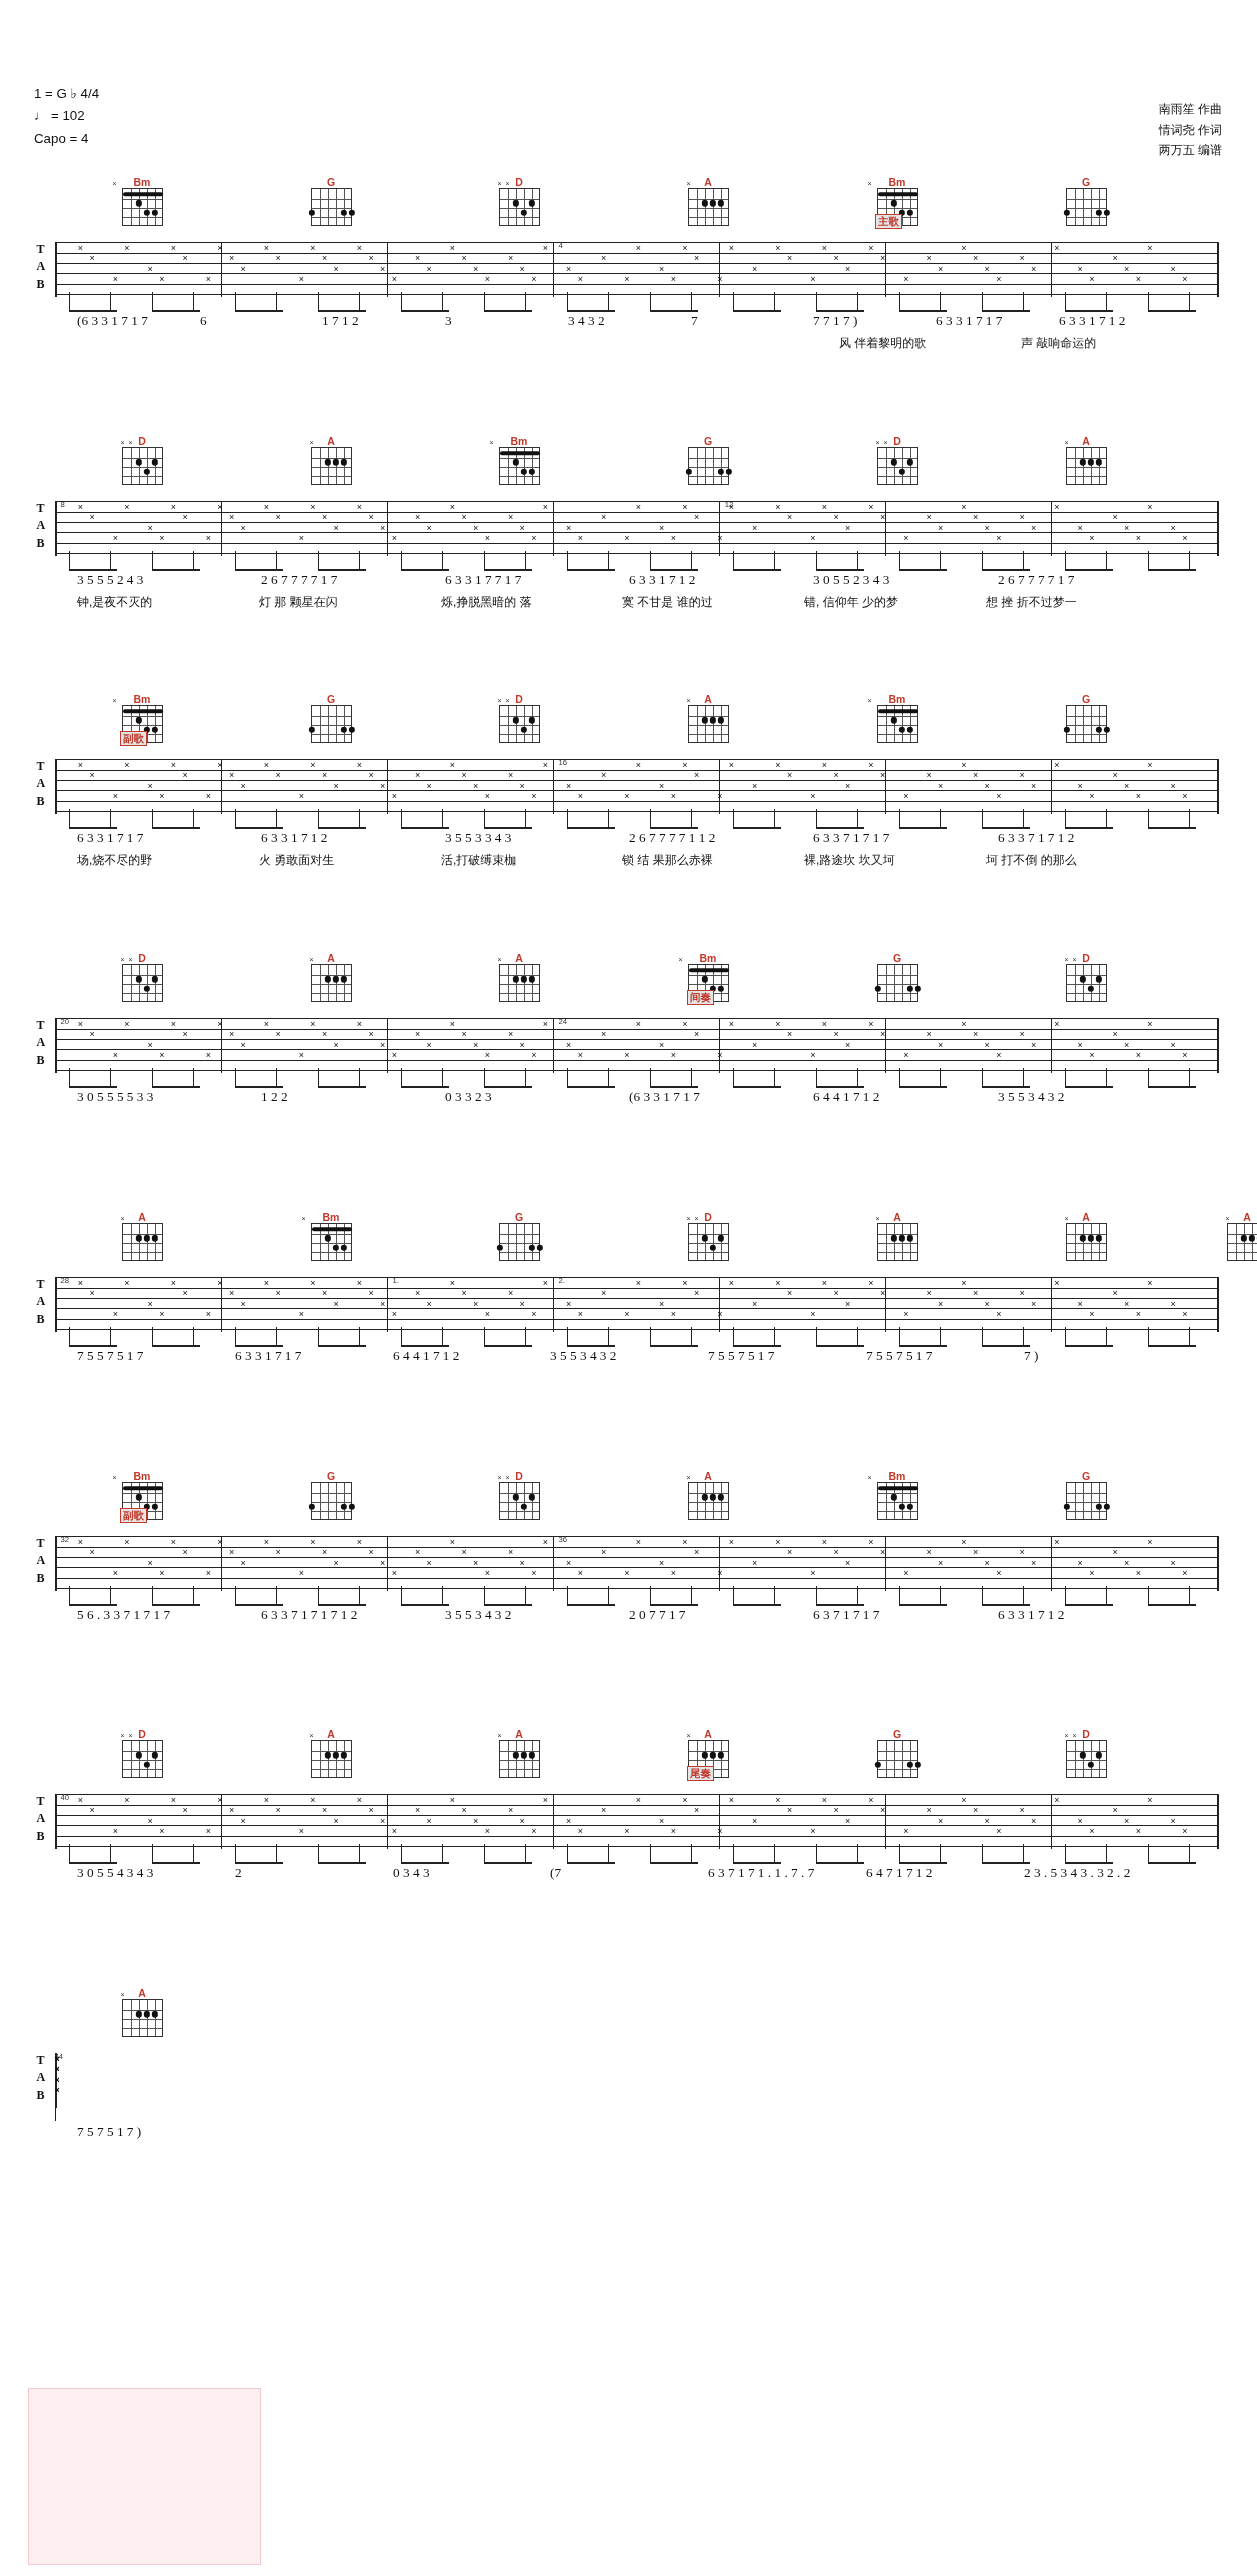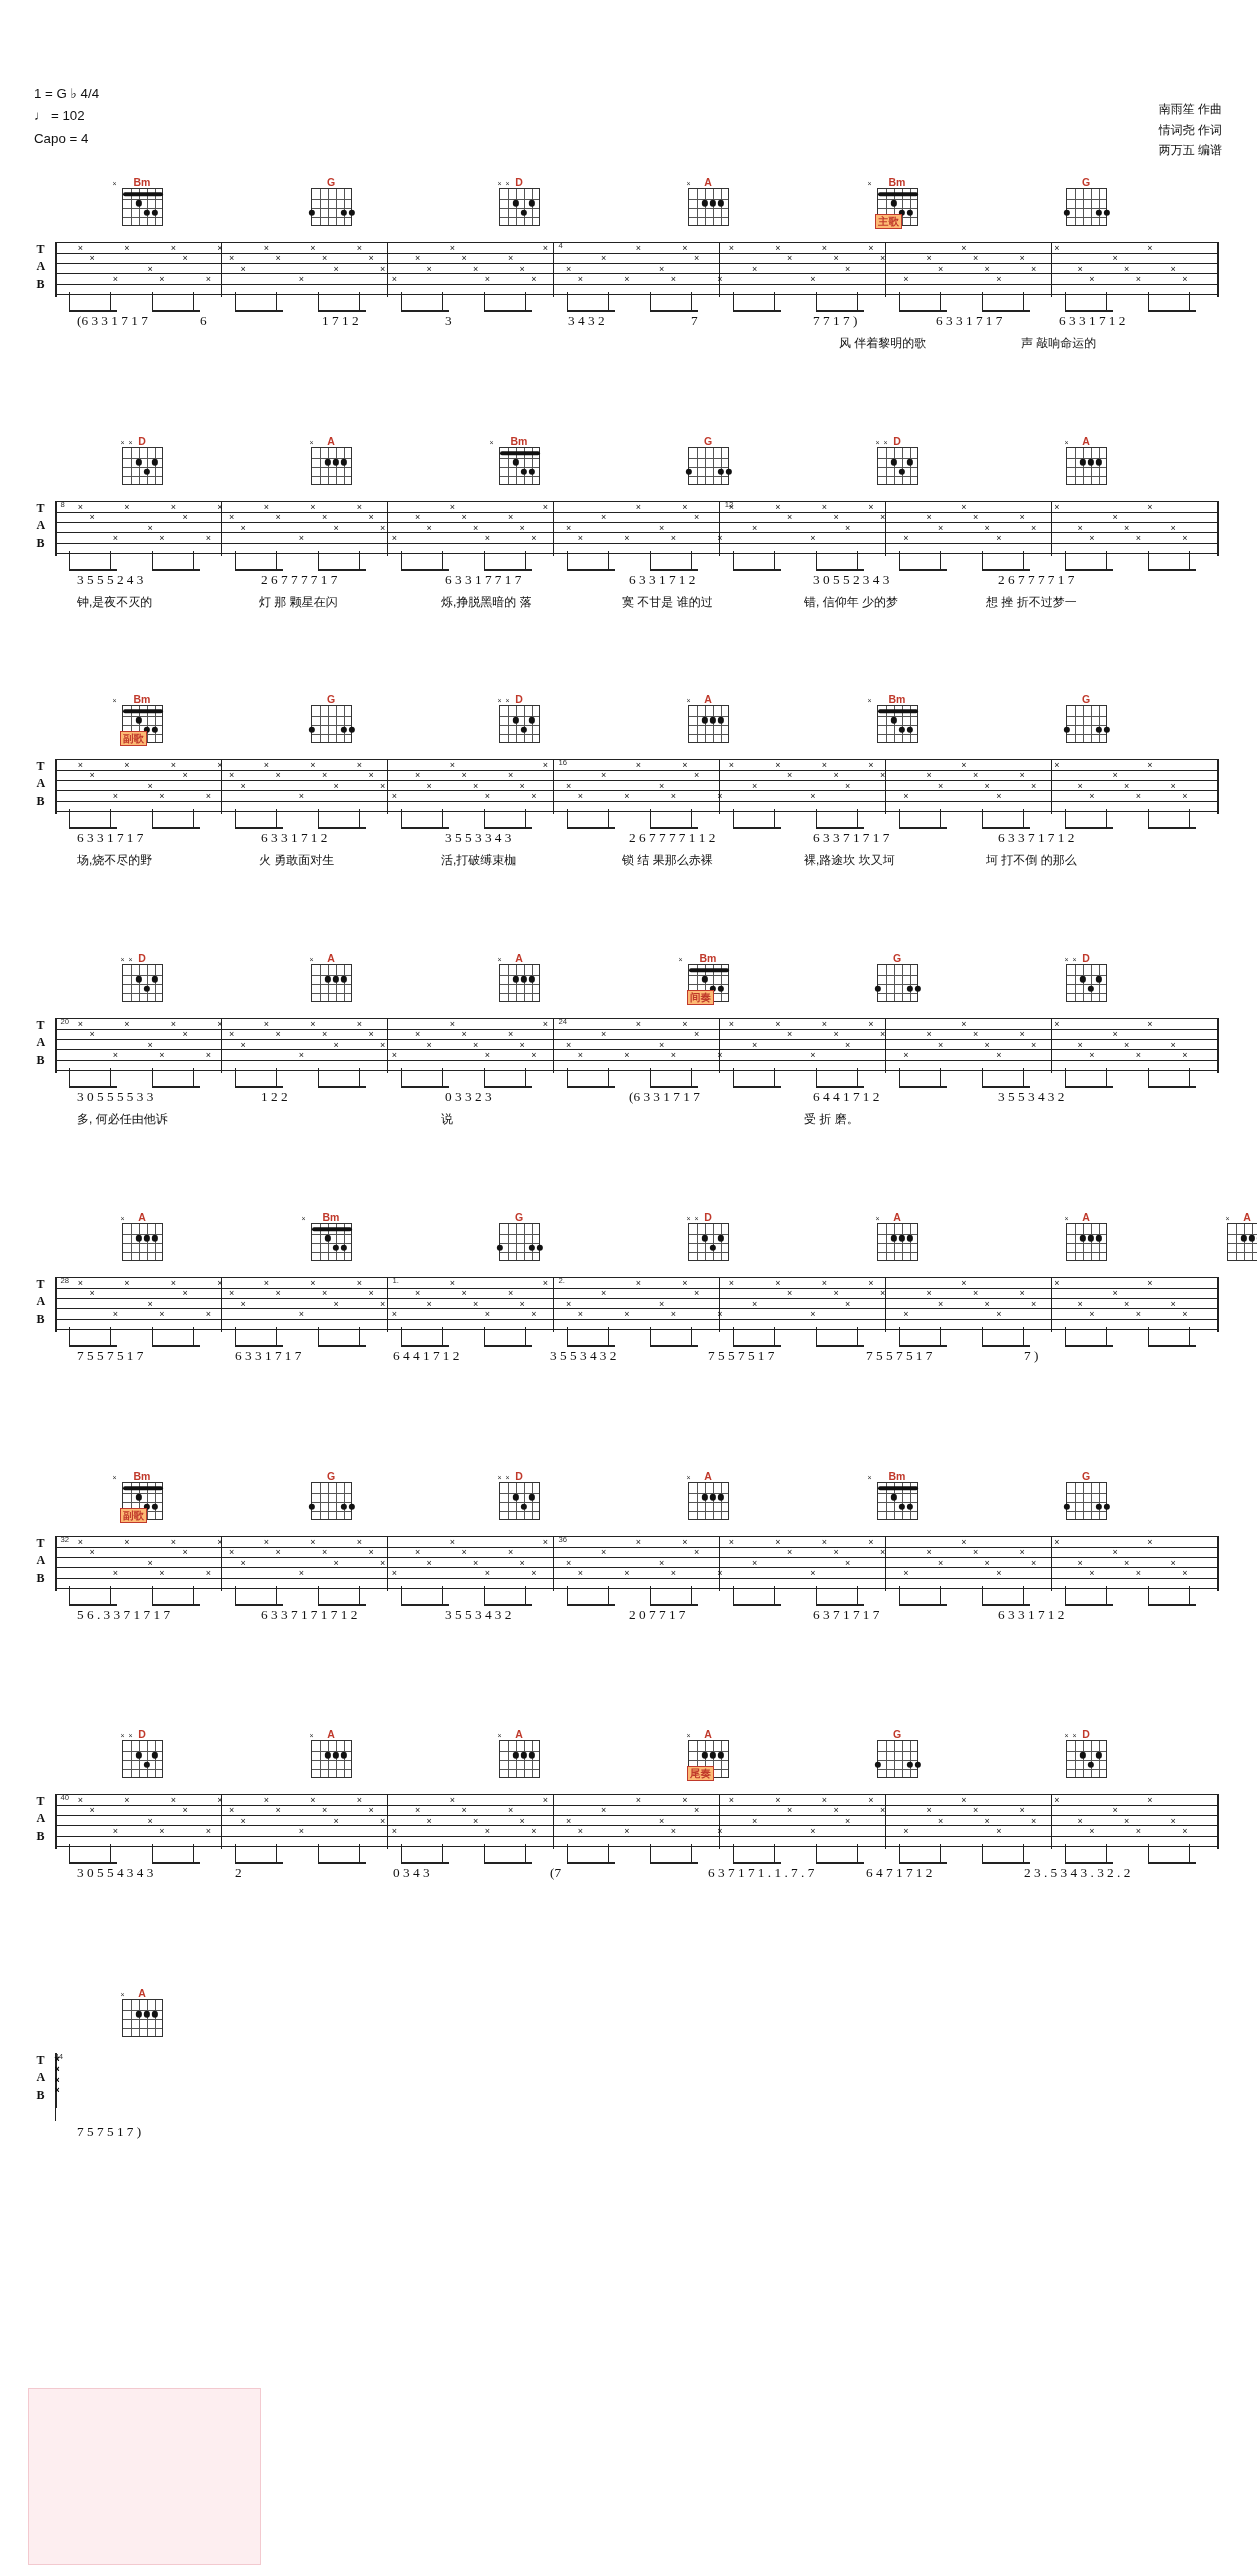--- a/index.html
+++ b/index.html
@@ -90,21 +90,21 @@
     height:3.5px;background:#111;border-radius:2.1px;
     transform:translateY(-50%);
   }
   .sectionlabel{
     position:absolute;
     font-size:10.5px;
     font-weight:700;
     color:#c0392b;
     border:0.7px solid #c0392b;
     padding:0px 2.1px;
-    background:#fdba74;
+    background:#e5e5e5;
     line-height:1.2;
   }
 
   
   .staffwrap{position:relative;height:76px;margin-top:1.4px;}
   .staff{
     position:absolute;left:19.6px;right:7px;top:9.8px;height:55px;
   }
   .sline{position:absolute;left:0;right:0;height:0.7px;background:#222;}
   .bar{position:absolute;top:0;bottom:0;width:0.7px;background:#222;}
@@ -1158,25 +1158,20 @@
             <div class="beam" style="left: 94.0571%; width: 4.14286%; top: 18px;"></div>
           </div>
         </div>
         <div class="numline">
           <span style="left: 42px; top: 2.8px;">3 0 5 5 5 5 3 3</span>
           <span style="left: 226px; top: 2.8px;">1 2 2</span>
           <span style="left: 410px; top: 2.8px;">0 3 3 2 3</span>
           <span style="left: 594px; top: 2.8px;">(6  3 3 1 7 1 7</span>
           <span style="left: 778px; top: 2.8px;">6 4 4 1 7 1 2</span>
           <span style="left: 963px; top: 2.8px;">3 5 5 3 4 3 2</span>
-        </div>
-        <div class="lyricline">
-          <span style="left: 42px; top: 1.4px;">多, 何必任由他诉</span>
-          <span style="left: 406px; top: 1.4px;">说</span>
-          <span style="left: 769px; top: 1.4px;">受 折 磨。</span>
         </div>
       </div>
       <div class="system" style="position: absolute; top: 1035px; left: 35px; width: 1189px;">
         <div class="chordrow">
           <div class="chord" style="left: 84px; top: 12.6px;">
             <div class="cname">A</div>
             <div class="grid">
               <div class="v" style="left: 8px;"></div>
               <div class="v" style="left: 16px;"></div>
               <div class="v" style="left: 24px;"></div>

